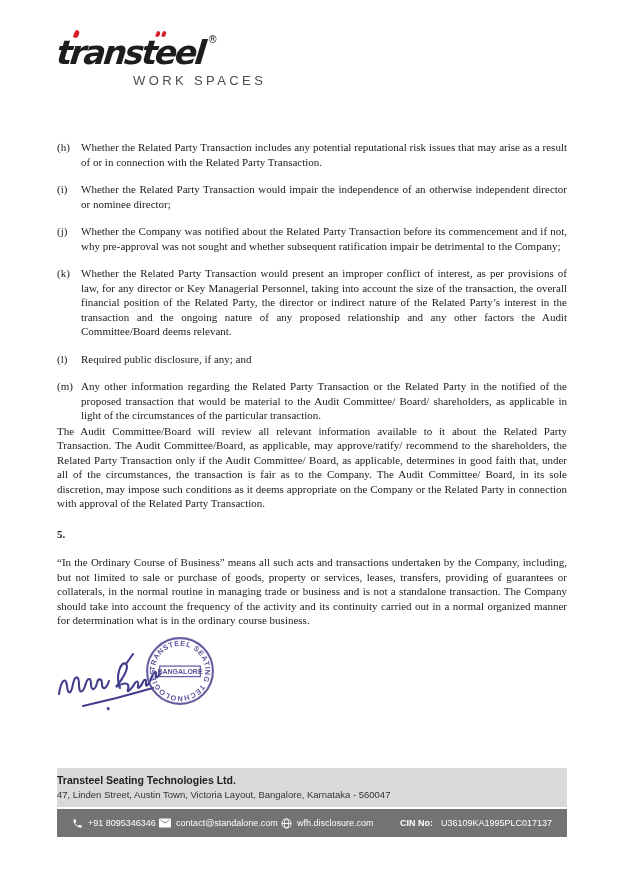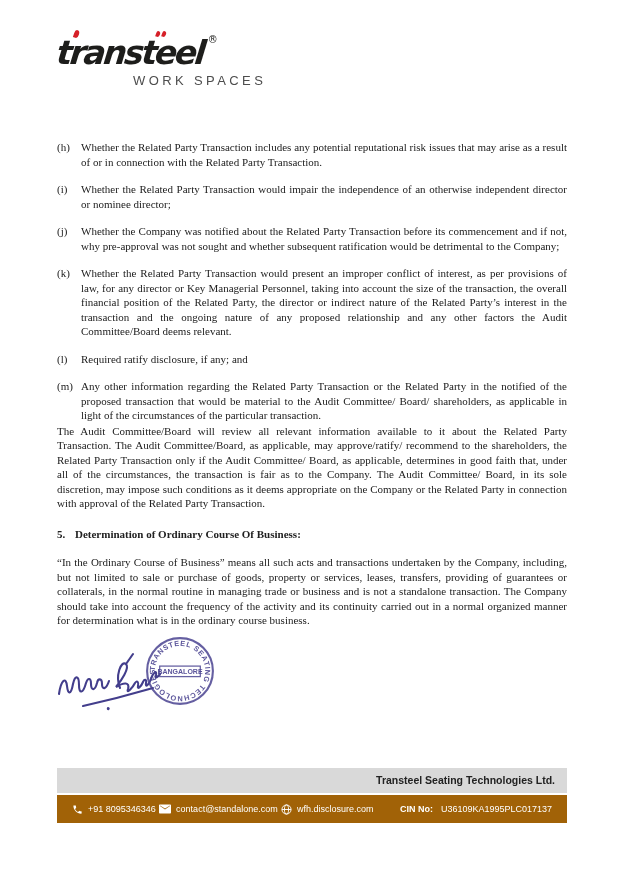--- a/index.html
+++ b/index.html
@@ -44,24 +44,24 @@
   .sec-num { flex:none; width:18px; }
 
   
   .sign-block { position:relative; margin-top:12px; height:80px; }
   .signature-svg { position:absolute; left:-4px; top:8px; }
   .stamp-svg { position:absolute; left:88px; top:-4px; }
 
   
   .footer { position:absolute; left:57px; top:768px; width:510px;
             font-family:"Liberation Sans", sans-serif; }
-  .bar-gray { background:#d9d9d9; text-align:right; padding:6px 12px 7px; }
+  .bar-gray { background:#d9d9d9; text-align:left; padding:6px 0 7px; }
   .company-name { font-size:10.5px; font-weight:bold; color:#222; }
   .company-address { font-size:9.5px; color:#333; margin-top:3px; }
-  .bar-red { background:#a16207; margin-top:2px; height:28px; display:flex;
+  .bar-red { background:#737373; margin-top:2px; height:28px; display:flex;
              align-items:center; justify-content:space-between; padding:0 15px;
              color:#ffffff; font-size:9px; }
   .contact-item { display:flex; align-items:center; gap:5px; white-space:nowrap; }
   .contact-item svg { display:block; }
   .cin-label { font-weight:bold; margin-right:3px;margin-left:23px; }
 </style>
 </head>
 <body>
 
 <div class="page">
@@ -81,40 +81,39 @@
     <div class="li">
       <span class="li-label">(h)</span>
       <span class="li-text">Whether the Related Party Transaction includes any potential reputational risk issues that may arise as a result of or in connection with the Related Party Transaction.</span>
     </div>
     <div class="li">
       <span class="li-label">(i)</span>
       <span class="li-text">Whether the Related Party Transaction would impair the independence of an otherwise independent director or nominee director;</span>
     </div>
     <div class="li">
       <span class="li-label">(j)</span>
-      <span class="li-text">Whether the Company was notified about the Related Party Transaction before its commencement and if not, why pre-approval was not sought and whether subsequent ratification would be detrimental to the Company;</span>
+      <span class="li-text">Whether the Company was notified about the Related Party Transaction before its commencement and if not, why pre-approval was not sought and whether subsequent ratification impair be detrimental to the Company;</span>
     </div>
     <div class="li">
       <span class="li-label">(k)</span>
       <span class="li-text">Whether the Related Party Transaction would present an improper conflict of interest, as per provisions of law, for any director or Key Managerial Personnel, taking into account the size of the transaction, the overall financial position of the Related Party, the director or indirect nature of the Related Party’s interest in the transaction and the ongoing nature of any proposed relationship and any other factors the Audit Committee/Board deems relevant.</span>
     </div>
     <div class="li">
       <span class="li-label">(l)</span>
-      <span class="li-text">Required ratify disclosure, if any; and</span>
+      <span class="li-text">Required public disclosure, if any; and</span>
     </div>
     <div class="li" style="margin-bottom:0">
       <span class="li-label">(m)</span>
       <span class="li-text">Any other information regarding the Related Party Transaction or the Related Party in the notified of the proposed transaction that would be material to the Audit Committee/ Board/ shareholders, as applicable in light of the circumstances of the particular transaction.</span>
     </div>
 
     <p class="para">The Audit Committee/Board will review all relevant information available to it about the Related Party Transaction. The Audit Committee/Board, as applicable, may approve/ratify/ recommend to the shareholders, the Related Party Transaction only if the Audit Committee/ Board, as applicable, determines in good faith that, under all of the circumstances, the transaction is fair as to the Company. The Audit Committee/ Board, in its sole discretion, may impose such conditions as it deems appropriate on the Company or the Related Party in connection with approval of the Related Party Transaction.</p>
 
     <div class="section-heading">
       <span class="sec-num">5.</span>
-      <span>Determination of Ordinary Course Of Business:</span>
     </div>
 
     <p class="para" style="margin-top:14px">“In the Ordinary Course of Business” means all such acts and transactions undertaken by the Company, including, but not limited to sale or purchase of goods, property or services, leases, transfers, providing of guarantees or collaterals, in the normal routine in managing trade or business and is not a standalone transaction. The Company should take into account the frequency of the activity and its continuity carried out in a normal organized manner for determination what is in the ordinary course business.</p>
 
     <div class="sign-block">
       <svg class="signature-svg" width="160" height="72" viewBox="0 0 160 72">
         <g fill="none" stroke="#433e8c" stroke-width="2.1" stroke-linecap="round">
           <path d="M6,46 C8,32 13,28 14,38 C15,47 18,47 20,36 C22,27 26,27 26,37 C26,46 30,46 33,35 C35,29 38,30 38,36 C38,43 42,43 44,35 C45,30 49,30 49,36 C49,42 53,42 56,33"></path>
           <path d="M67,40 C62,28 68,12 73,16 C77,20 68,33 63,39 C71,34 77,34 75,41 C73,47 80,39 82,35 C84,32 86,34 85,38 C84,42 88,39 90,34 C91,31 94,31 93,35 C92,40 96,37 98,31 C100,25 104,21 103,27 C102,31 104,30 107,26"></path>
           <path d="M73,16 L80,6"></path>
@@ -132,20 +131,21 @@
         </text>
         <rect x="21" y="43" width="58" height="15" fill="none" stroke="#4a4390" stroke-width="1.8" opacity="0.85"></rect>
         <text x="50" y="54" text-anchor="middle" font-family="Liberation Sans, sans-serif" font-size="10" font-weight="bold" fill="#4a4390" opacity="0.9">BANGALORE</text>
       </svg>
     </div>
   </div>
 
   <div class="footer">
     <div class="bar-gray">
       <div class="company-name">Transteel Seating Technologies Ltd.</div>
+      <div class="company-address">47, Linden Street, Austin Town, Victoria Layout, Bangalore, Karnataka - 560047</div>
     </div>
     <div class="bar-red">
       <div class="contact-item">
         <svg width="11" height="11" viewBox="0 0 24 24">
           <path fill="#ffffff" d="M6.6 10.8c1.4 2.8 3.8 5.1 6.6 6.6l2.2-2.2c.3-.3.7-.4 1-.2 1.1.4 2.3.6 3.6.6.6 0 1 .4 1 1V20c0 .6-.4 1-1 1C10.6 21 3 13.4 3 4c0-.6.4-1 1-1h3.5c.6 0 1 .4 1 1 0 1.2.2 2.4.6 3.6.1.3 0 .7-.2 1l-2.3 2.2z"></path>
         </svg>
         <span>+91 8095346346</span>
       </div>
       <div class="contact-item">
         <svg width="12" height="10" viewBox="0 0 24 18">

